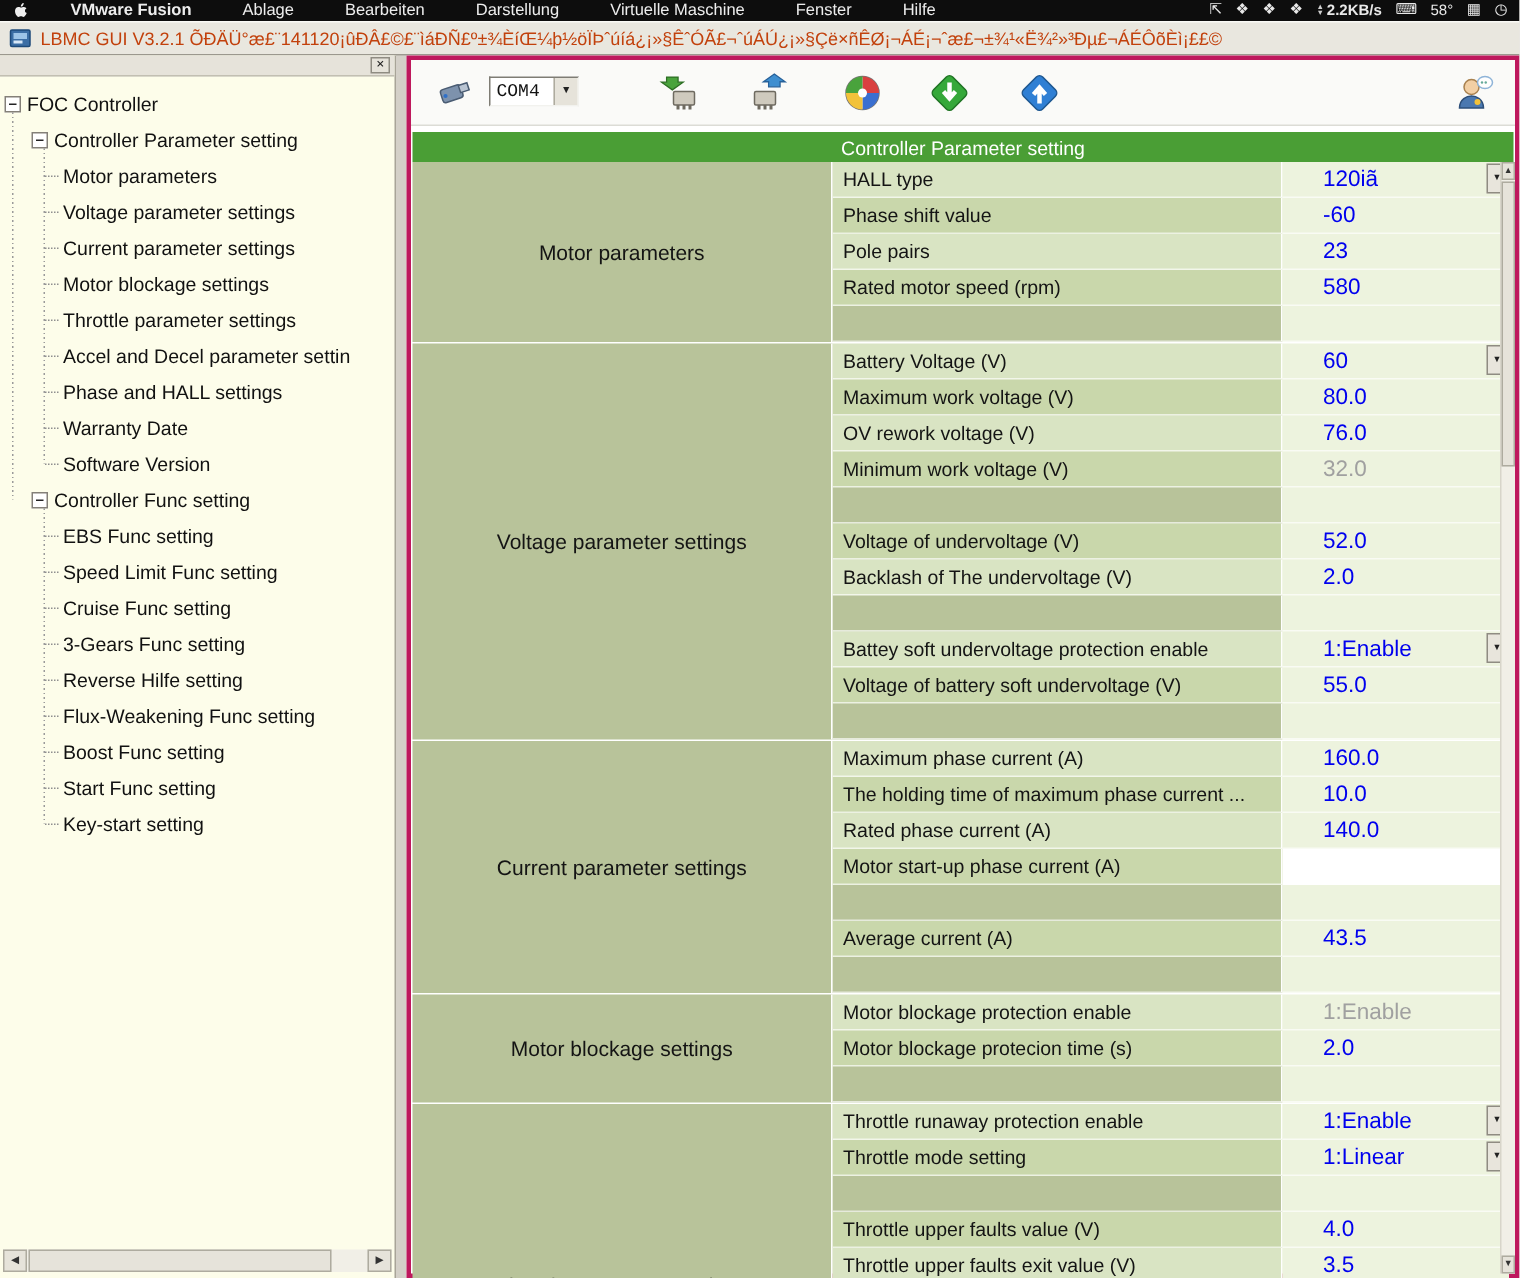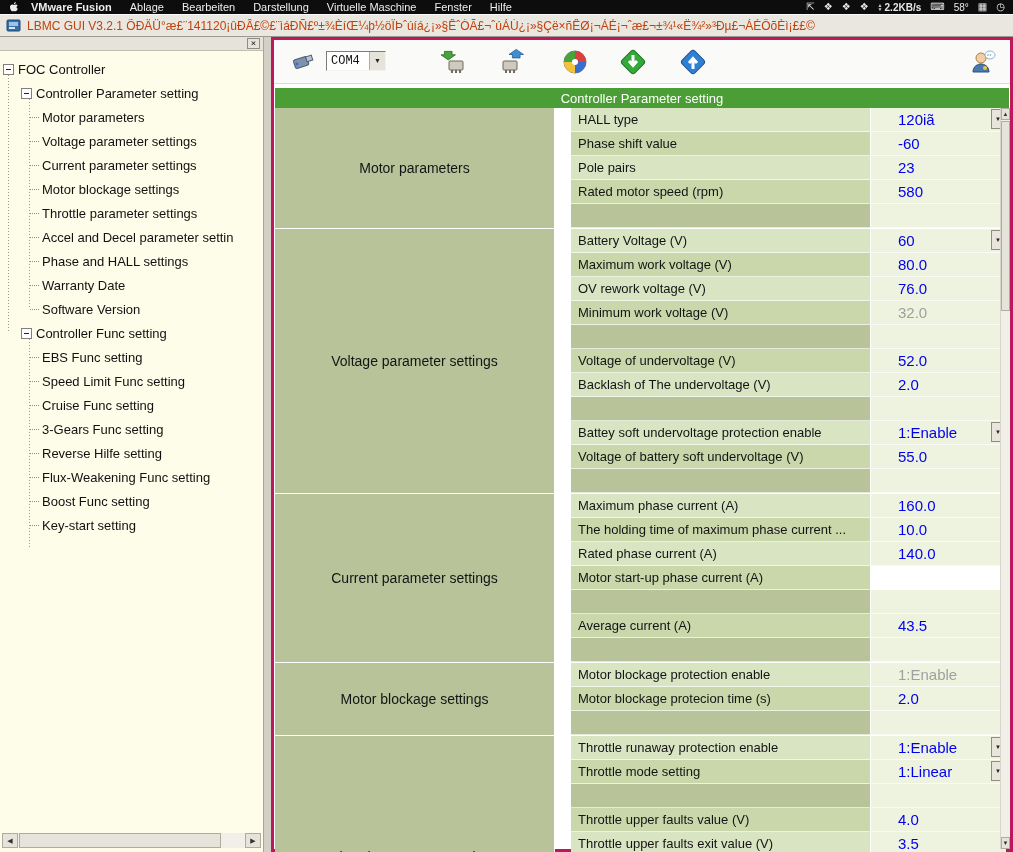--- a/index.html
+++ b/index.html
@@ -1,21 +1,21 @@
 <!DOCTYPE html>
 <html><head>
 <meta charset="utf-8">
 <style>
   * { margin:0; padding:0; box-sizing:border-box; }
   html,body { width:1013px; height:852px; overflow:hidden; }
   body { position:relative; background:#d4d0c8; font-family:"Liberation Sans", sans-serif; color:#111; }
 
   
   .menubar { position:absolute; top:0; left:0; right:0; height:14px; background:#0d0d0d; color:#ededed;
-             display:flex; align-items:center; font-size:11px; padding:0 8px; gap:0; z-index:50; }
+             display:flex; align-items:center; font-size:11px; padding:0 8px; gap:16px; z-index:50; }
   .menubar .apple { width:13px; height:13px; margin-right:10px; display:flex; align-items:center; }
   .menu-item { padding:0 9px; white-space:nowrap; }
   .menu-item.bold { font-weight:bold; padding-left:0; }
   .mb-spacer { flex:1; }
   .mb-status { display:flex; align-items:center; gap:9px; font-size:10px; color:#e8e8e8; }
   .mb-ico { font-size:10px; line-height:1; }
   .net-speed { display:flex; align-items:center; gap:2px;font-weight:bold; }
   .net-arrows { display:flex; flex-direction:column; font-size:5px; line-height:4px; color:#cfcfcf; }
 
   
@@ -66,21 +66,21 @@
   .param-header { position:absolute; top:48px; left:1px; right:1px; height:20px; background:#4a9e35;
                   color:#fff; font-size:13px; display:flex; align-items:center; justify-content:center; }
   .param-table { position:absolute; top:68px; left:1px; width:731px; }
 
   .sec { display:flex; border-bottom:1px solid #fff; }
   .sec-name { width:280px; background:#b8c39a; border-right:1px solid #fff; position:relative;
               display:flex; align-items:center; justify-content:center; font-size:14px; color:#141414; }
   .sec-name.bottom-clip { align-items:flex-end; overflow:visible; }
   .sec-name.bottom-clip span { position:relative; bottom:-9px; }
   .sec-rows { flex:1; }
-  .prow { display:flex; height:24px;margin-left:16px; }
+  .prow { display:flex; height:24px; }
   .lbl { width:300px; padding:0 7px; display:flex; align-items:center; font-size:13px; color:#141414;
          border-right:1px solid #fff; border-bottom:1px solid rgba(255,255,255,.65); white-space:nowrap; overflow:hidden; }
   .lbl.light { background:#d9e4c3; }
   .lbl.dark  { background:#c9d7ab; }
   .lbl.sep   { background:#b8c39a; }
   .val { flex:1; position:relative; background:#edf3de; display:flex; align-items:center; padding-left:27px;
          font-size:15px; color:#0000ee; border-bottom:1px solid rgba(255,255,255,.65); }
   .val.disabled { color:#a0a0a0; }
   .dd { position:absolute; right:1px; top:1px; bottom:2px; width:14px; background:#e8e5dc; border:1px solid #8f8c82;
         font-size:6px; color:#222; display:flex; align-items:center; justify-content:center; }
@@ -226,20 +226,24 @@
         <div class="tree-item l2">
           <span class="dash"></span>
           <span>Flux-Weakening Func setting</span>
         </div>
         <div class="tree-item l2">
           <span class="dash"></span>
           <span>Boost Func setting</span>
         </div>
         <div class="tree-item l2">
           <span class="dash"></span>
+          <span>Start Func setting</span>
+        </div>
+        <div class="tree-item l2">
+          <span class="dash"></span>
           <span>Key-start setting</span>
         </div>
       </div>
     <div class="tree-hscroll">
       <span class="hs-arrow hs-left">◀</span>
       <span class="hs-thumb"></span>
       <span class="hs-arrow hs-right">▶</span>
     </div>
   </div>
 

